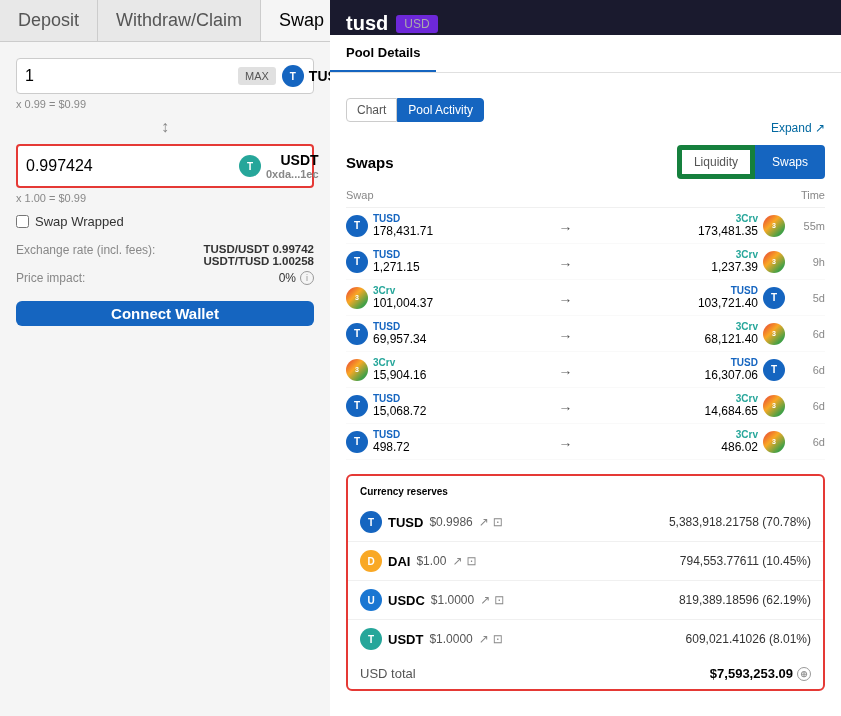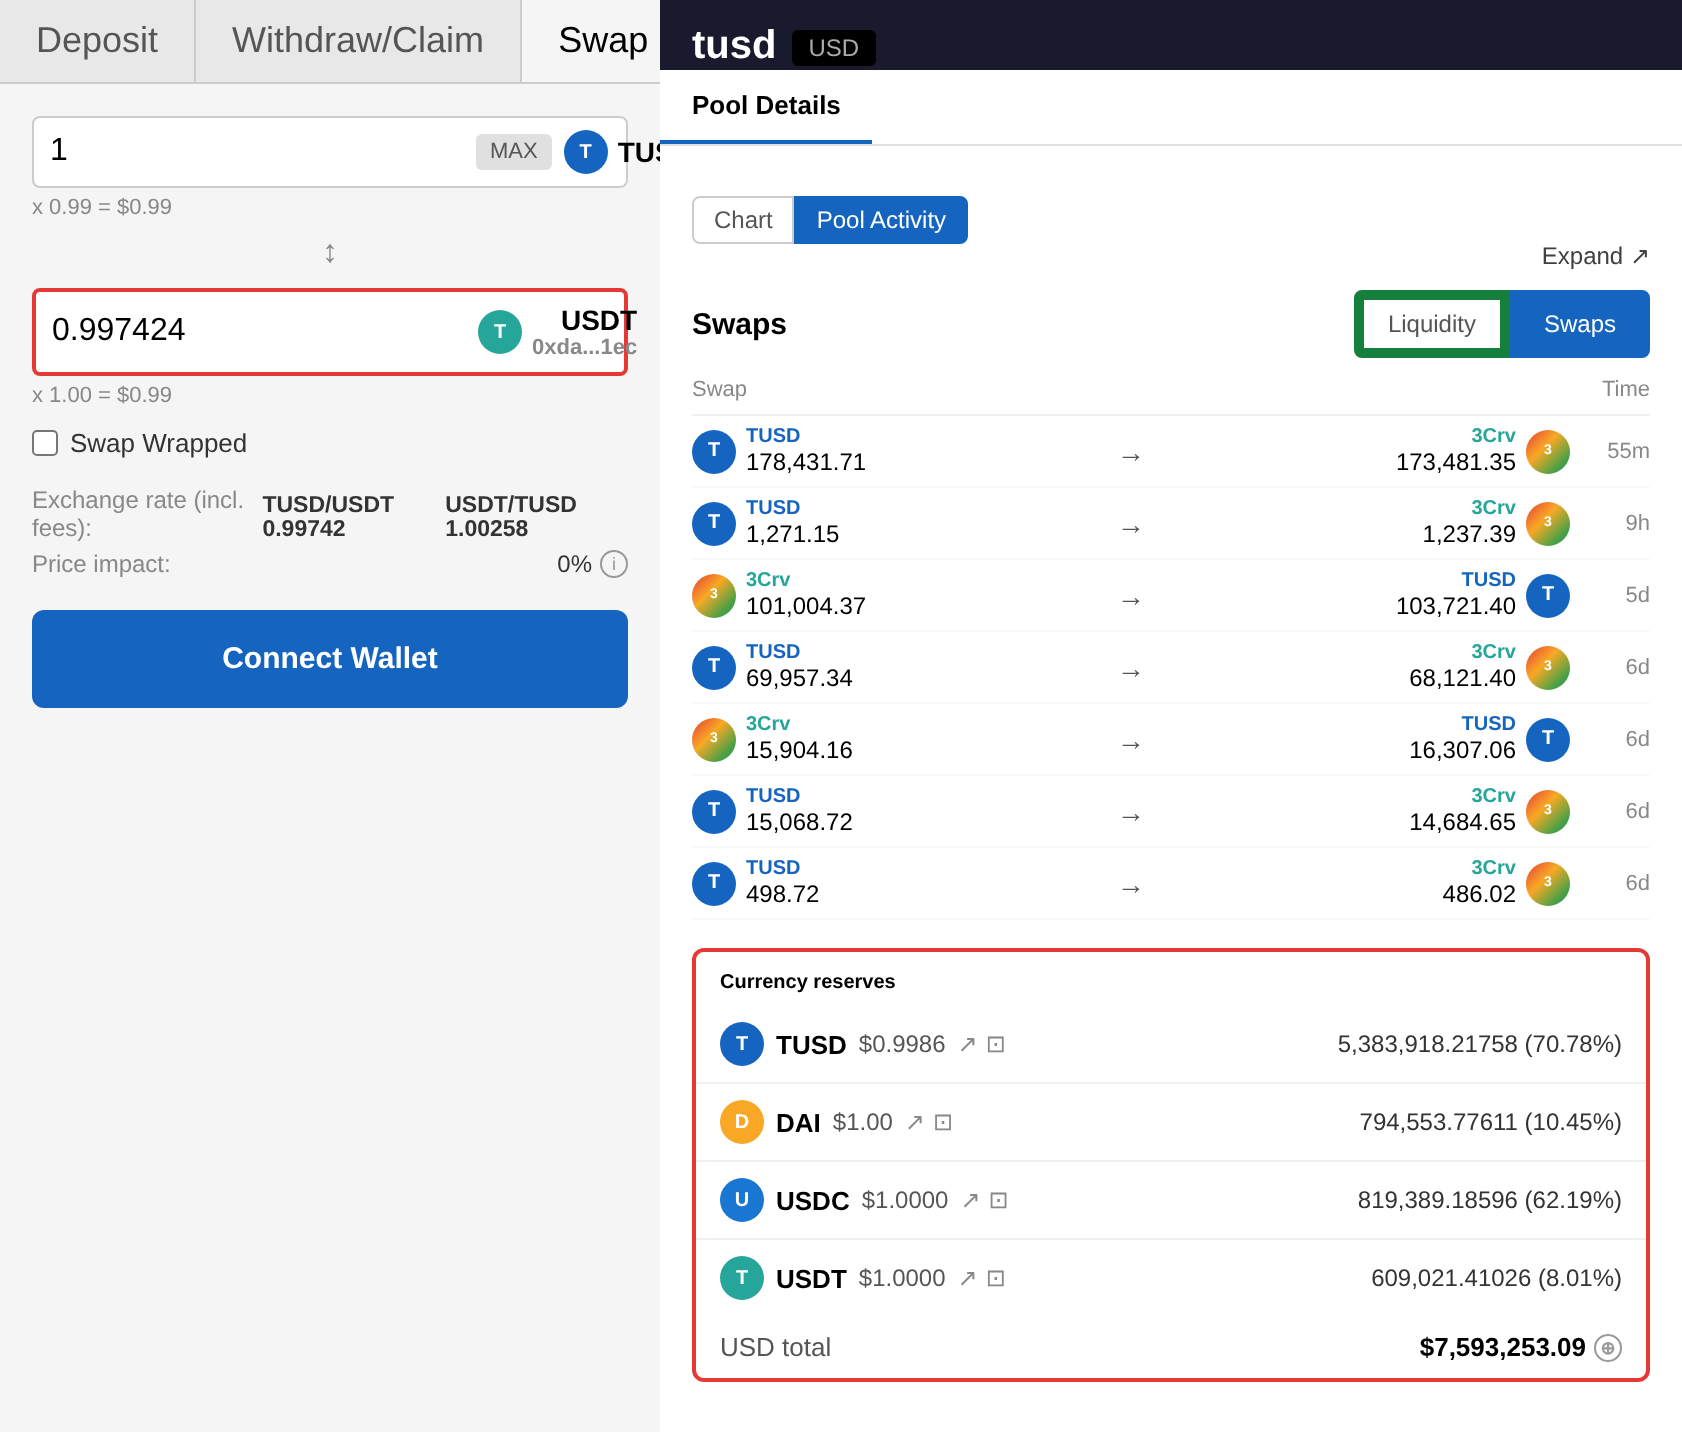--- a/index.html
+++ b/index.html
@@ -140,21 +140,21 @@
     .exchange-info .row {
       display: flex;
       justify-content: space-between;
       margin-bottom: 4px;
     }
     .exchange-info .row .left-label {
       color: #888;
     }
     .exchange-info .row .values {
       display: flex;
-      flex-direction: row;
+      flex-direction: column;
       align-items: flex-end;
       font-size: 11.5px;
     }
     .exchange-info .row .values span {
       font-weight: 600;
     }
 
     .price-impact-row {
       display: flex;
       justify-content: space-between;
@@ -183,21 +183,21 @@
       color: #999;
       cursor: pointer;
     }
 
     .connect-wallet-btn {
       margin-top: 16px;
       background: #1565c0;
       color: #fff;
       border: none;
       border-radius: 6px;
-      padding: 16px;
+      padding: 4px;
       font-size: 15px;
       font-weight: 600;
       cursor: pointer;
       width: 100%;
     }
 
     
     .right-panel {
       flex: 1;
       background: #fff;
@@ -212,21 +212,21 @@
       gap: 8px;
       padding: 12px 16px 0;
       background: #1a1a2e;
     }
     .pool-title {
       font-size: 20px;
       font-weight: 700;
       color: #fff;
     }
     .pool-badge {
-      background: #000000;
+      background: #6d28d9;
       color: #aaa;
       padding: 2px 8px;
       border-radius: 3px;
       font-size: 12px;
     }
 
     .pool-tabs {
       display: flex;
       background: #fff;
       border-bottom: 1px solid #e0e0e0;
@@ -272,21 +272,21 @@
     .chart-btn.active {
       background: #1565c0;
       color: #fff;
       border-color: #1565c0;
     }
     .chart-btn:first-child { border-radius: 4px 0 0 4px; }
     .chart-btn:last-child { border-radius: 0 4px 4px 0; }
 
     .expand-btn {
       font-size: 12px;
-      color: #404040;
+      color: #0369a1;
       cursor: pointer;
       display: flex;
       align-items: center;
       gap: 3px;
       margin-top: 36px;
     }
 
     .swaps-header {
       display: flex;
       justify-content: space-between;

